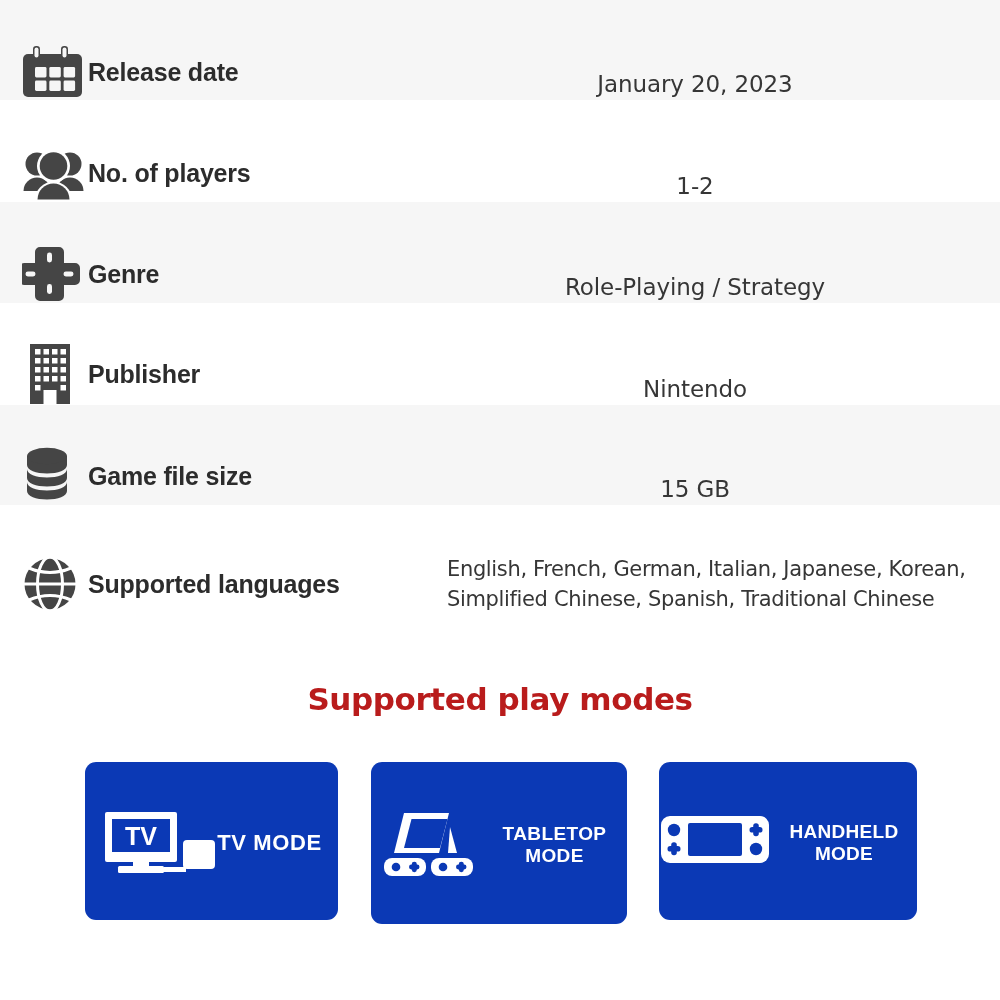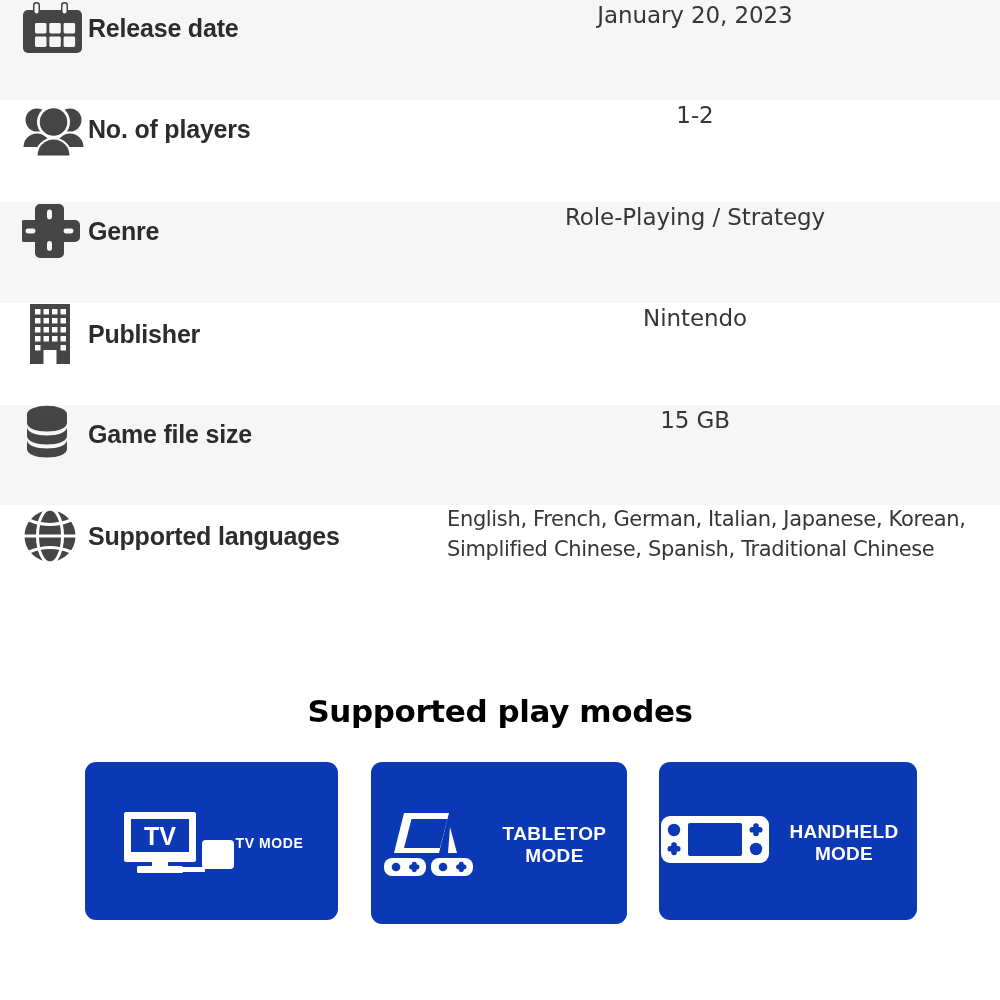--- a/index.html
+++ b/index.html
@@ -24,21 +24,21 @@
   
   .spec-table {
     position: absolute;
     left: 0;
     top: 0;
     width: 1000px;
   }
 
   .spec-row {
     display: flex;
-    align-items: flex-start;
+    align-items: flex-end;
     box-sizing: border-box;
     width: 1000px;
     background: #ffffff;
   }
   .spec-row.shade {
     background: #f6f6f6;
   }
 
   .spec-label-cell {
     display: flex;
@@ -111,23 +111,23 @@
     left: 0;
     top: 655px;
     width: 1000px;
   }
 
   .modes-title {
     text-align: center;
     font-family: "DejaVu Sans", sans-serif;
     font-weight: bold;
     font-size: 31px;
-    color: #000000;
+    color: #b91c1c;
     letter-spacing: -0.4px;
-    margin: 16px;
+    margin: 4px;
     padding-top: 22px;
   }
 
   .modes-row {
     position: absolute;
     left: 85px;
     top: 107px;
     width: 832px;
     height: 158px;
     display: flex;
@@ -158,21 +158,21 @@
 
   .mode-label {
     font-family: "Liberation Sans", sans-serif;
     font-weight: bold;
     font-size: 19px;
     letter-spacing: 0.6px;
     color: #ffffff;
     margin-top: 4px;
     text-align: center;
   }
-  .mode-tile.tv .mode-label { font-size: 14px; }
+  .mode-tile.tv .mode-label { font-size: 22px; }
   .mode-tile.tabletop .mode-label { font-size: 19px; letter-spacing: 0.4px; }
   .mode-tile.handheld .mode-label { font-size: 19px; letter-spacing: 0.3px; }
 </style>
 </head>
 <body>
 
 <div class="page">
 
   <div class="spec-table">
 

